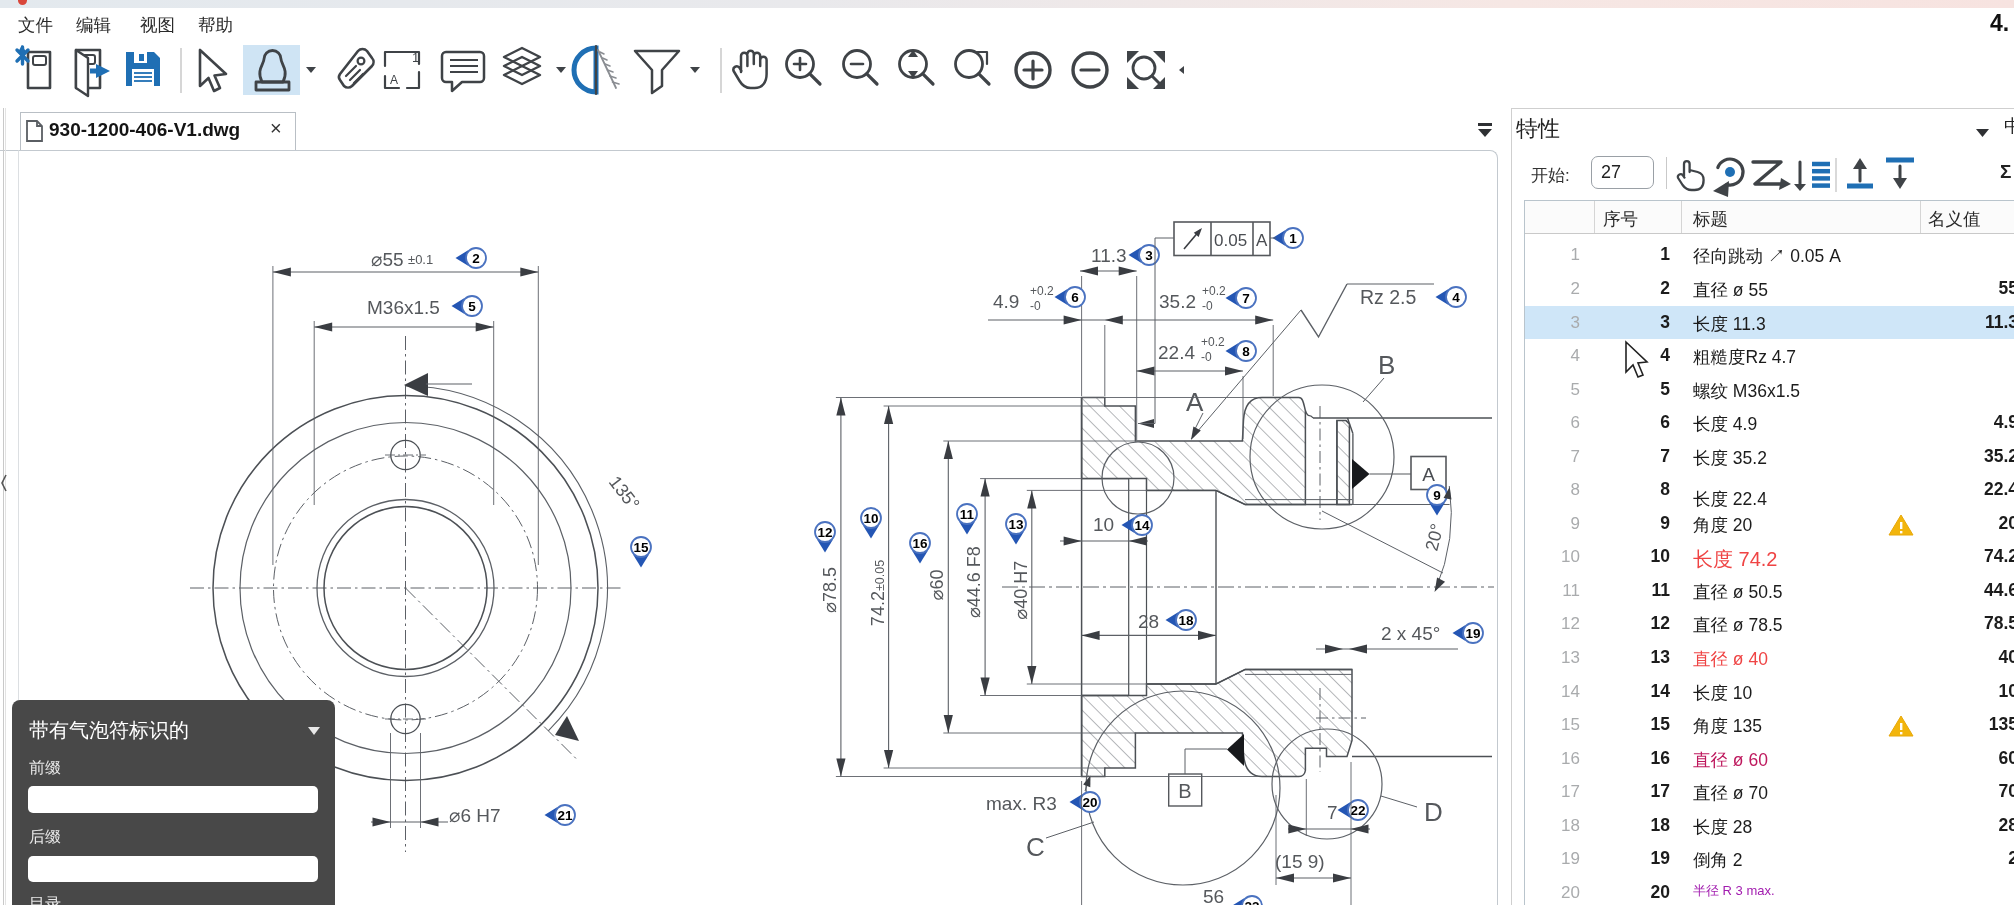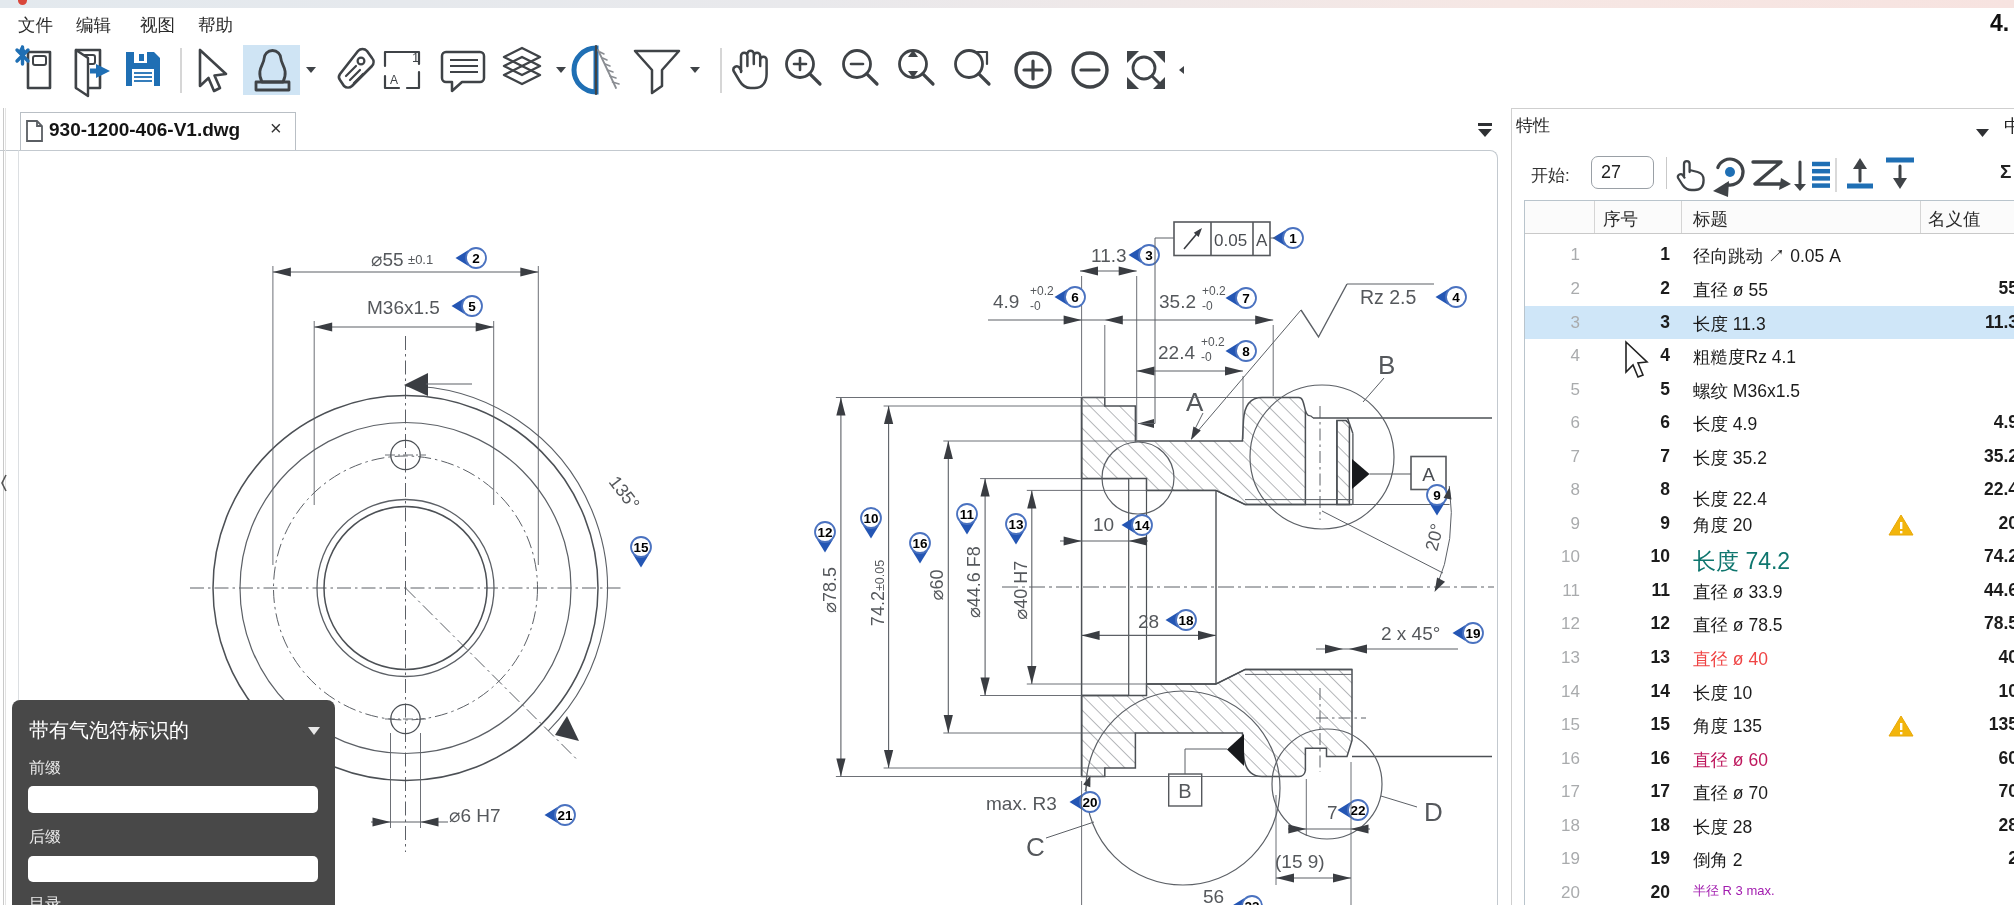--- a/index.html
+++ b/index.html
@@ -388,21 +388,21 @@
     </svg>
   <div style="position:absolute;left:17px;top:58px;font-size:16px;color:#e9e9e9">前缀</div>
   <div style="position:absolute;left:16px;top:86px;width:290px;height:27px;background:#fff;border-radius:5px"></div>
   <div style="position:absolute;left:17px;top:127px;font-size:16px;color:#e9e9e9">后缀</div>
   <div style="position:absolute;left:16px;top:156px;width:290px;height:26px;background:#fff;border-radius:5px"></div>
   <div style="position:absolute;left:17px;top:194px;font-size:16px;color:#e9e9e9">目录</div>
 </div>
 
 <div class="abs" style="left:1499px;top:108px;width:12px;height:797px;background:#fff"></div>
 <div class="abs" style="left:1511px;top:108px;width:503px;height:797px;background:#fff;border-left:1px solid #cfcfcf;border-top:1px solid #cfcfcf;box-sizing:border-box"></div>
-<div class="abs" style="left:1516px;top:114px;font-size:17px;color:#222">特性</div>
+<div class="abs" style="left:1516px;top:114px;font-size:22px;color:#222">特性</div>
 <svg class="abs" style="left:1975px;top:128px" width="15" height="10" viewBox="0 0 15 10">
     <path d="M1 1 L14 1 L7.5 9 Z" fill="#2e3033"></path>
   </svg>
 <div class="abs" style="left:2004px;top:114px;font-size:18px;color:#222">中</div>
 <div class="abs" style="left:1531px;top:164px;font-size:17px;color:#333">开始:</div>
 <div class="abs" style="left:1591px;top:156px;width:63px;height:33px;border:1.5px solid #9aa0a6;border-radius:7px;box-sizing:border-box"></div>
 <div class="abs" style="left:1601px;top:162px;font-size:18px;color:#222">27</div>
 <div class="abs" style="left:1666px;top:157px;width:1px;height:32px;background:#c9c9c9"></div>
 <svg width="2014" height="200" viewBox="0 0 2014 200" style="position:absolute;left:0;top:0">
     <path d="M1684 176 v-12 a2.8 2.8 0 0 1 5.6 0 v8 m0 -2 l8 2 c4 1 6 3 6 8 0 6 -3 10 -9 10 h-3 c-4 0 -6.5 -1.5 -9 -5 l-4.5 -7 a2.8 2.8 0 0 1 4.6 -3 l1.8 2.6" stroke="#3f4347" stroke-width="2.3" fill="none" stroke-linejoin="round" stroke-linecap="round"></path>
@@ -449,21 +449,21 @@
   </div>
 <div style="position:absolute;left:1525px;top:305.5px;width:489px;height:33.55px;background:#cfe6f8;">
     <div style="position:absolute;right:434px;top:7px;width:60px;text-align:right;font-size:17px;color:#a9abad">3</div>
     <div style="position:absolute;left:60px;top:6px;width:85px;text-align:right;font-size:17.5px;font-weight:bold;color:#1c1c1c">3</div>
     <div style="position:absolute;left:168px;top:6px;font-size:17.5px;color:#1c1c1c">长度 11.3</div>
     <div style="position:absolute;left:385px;top:6px;width:108px;text-align:right;font-size:17.5px;font-weight:bold;color:#1c1c1c">11.3</div>
   </div>
 <div style="position:absolute;left:1525px;top:339.1px;width:489px;height:33.55px;">
     <div style="position:absolute;right:434px;top:7px;width:60px;text-align:right;font-size:17px;color:#a9abad">4</div>
     <div style="position:absolute;left:60px;top:6px;width:85px;text-align:right;font-size:17.5px;font-weight:bold;color:#1c1c1c">4</div>
-    <div style="position:absolute;left:168px;top:6px;font-size:17.5px;color:#1c1c1c">粗糙度Rz 4.1</div>
+    <div style="position:absolute;left:168px;top:6px;font-size:17.5px;color:#1c1c1c">粗糙度Rz 4.7</div>
     <div style="position:absolute;left:385px;top:6px;width:108px;text-align:right;font-size:17.5px;font-weight:bold;color:#1c1c1c"></div>
   </div>
 <div style="position:absolute;left:1525px;top:372.6px;width:489px;height:33.55px;">
     <div style="position:absolute;right:434px;top:7px;width:60px;text-align:right;font-size:17px;color:#a9abad">5</div>
     <div style="position:absolute;left:60px;top:6px;width:85px;text-align:right;font-size:17.5px;font-weight:bold;color:#1c1c1c">5</div>
     <div style="position:absolute;left:168px;top:6px;font-size:17.5px;color:#1c1c1c">螺纹 M36x1.5</div>
     <div style="position:absolute;left:385px;top:6px;width:108px;text-align:right;font-size:17.5px;font-weight:bold;color:#1c1c1c"></div>
   </div>
 <div style="position:absolute;left:1525px;top:406.1px;width:489px;height:33.55px;">
     <div style="position:absolute;right:434px;top:7px;width:60px;text-align:right;font-size:17px;color:#a9abad">6</div>
@@ -490,27 +490,27 @@
     <svg width="26" height="24" style="position:absolute;left:363px;top:6px" viewBox="0 0 26 24">
       <path d="M13 2 L25 22 H1 Z" fill="#f2b50c" stroke="#e8a80a" stroke-width="1" stroke-linejoin="round"></path>
       <rect x="12" y="9" width="2.4" height="7" fill="#fff"></rect>
       <rect x="12" y="18" width="2.4" height="2.4" fill="#fff"></rect>
     </svg>
     <div style="position:absolute;left:385px;top:6px;width:108px;text-align:right;font-size:17.5px;font-weight:bold;color:#1c1c1c">20</div>
   </div>
 <div style="position:absolute;left:1525px;top:540.4px;width:489px;height:33.55px;">
     <div style="position:absolute;right:434px;top:7px;width:60px;text-align:right;font-size:17px;color:#a9abad">10</div>
     <div style="position:absolute;left:60px;top:6px;width:85px;text-align:right;font-size:17.5px;font-weight:bold;color:#1c1c1c">10</div>
-    <div style="position:absolute;left:168px;top:6px;font-size:23px;color:#0f766e">长度 74.2</div>
+    <div style="position:absolute;left:168px;top:6px;font-size:20px;color:#ef4444">长度 74.2</div>
     <div style="position:absolute;left:385px;top:6px;width:108px;text-align:right;font-size:17.5px;font-weight:bold;color:#1c1c1c">74.2</div>
   </div>
 <div style="position:absolute;left:1525px;top:573.9px;width:489px;height:33.55px;">
     <div style="position:absolute;right:434px;top:7px;width:60px;text-align:right;font-size:17px;color:#a9abad">11</div>
     <div style="position:absolute;left:60px;top:6px;width:85px;text-align:right;font-size:17.5px;font-weight:bold;color:#1c1c1c">11</div>
-    <div style="position:absolute;left:168px;top:6px;font-size:17.5px;color:#1c1c1c">直径 ø 33.9</div>
+    <div style="position:absolute;left:168px;top:6px;font-size:17.5px;color:#1c1c1c">直径 ø 50.5</div>
     <div style="position:absolute;left:385px;top:6px;width:108px;text-align:right;font-size:17.5px;font-weight:bold;color:#1c1c1c">44.6</div>
   </div>
 <div style="position:absolute;left:1525px;top:607.4px;width:489px;height:33.55px;">
     <div style="position:absolute;right:434px;top:7px;width:60px;text-align:right;font-size:17px;color:#a9abad">12</div>
     <div style="position:absolute;left:60px;top:6px;width:85px;text-align:right;font-size:17.5px;font-weight:bold;color:#1c1c1c">12</div>
     <div style="position:absolute;left:168px;top:6px;font-size:17.5px;color:#1c1c1c">直径 ø 78.5</div>
     <div style="position:absolute;left:385px;top:6px;width:108px;text-align:right;font-size:17.5px;font-weight:bold;color:#1c1c1c">78.5</div>
   </div>
 <div style="position:absolute;left:1525px;top:641.0px;width:489px;height:33.55px;">
     <div style="position:absolute;right:434px;top:7px;width:60px;text-align:right;font-size:17px;color:#a9abad">13</div>

